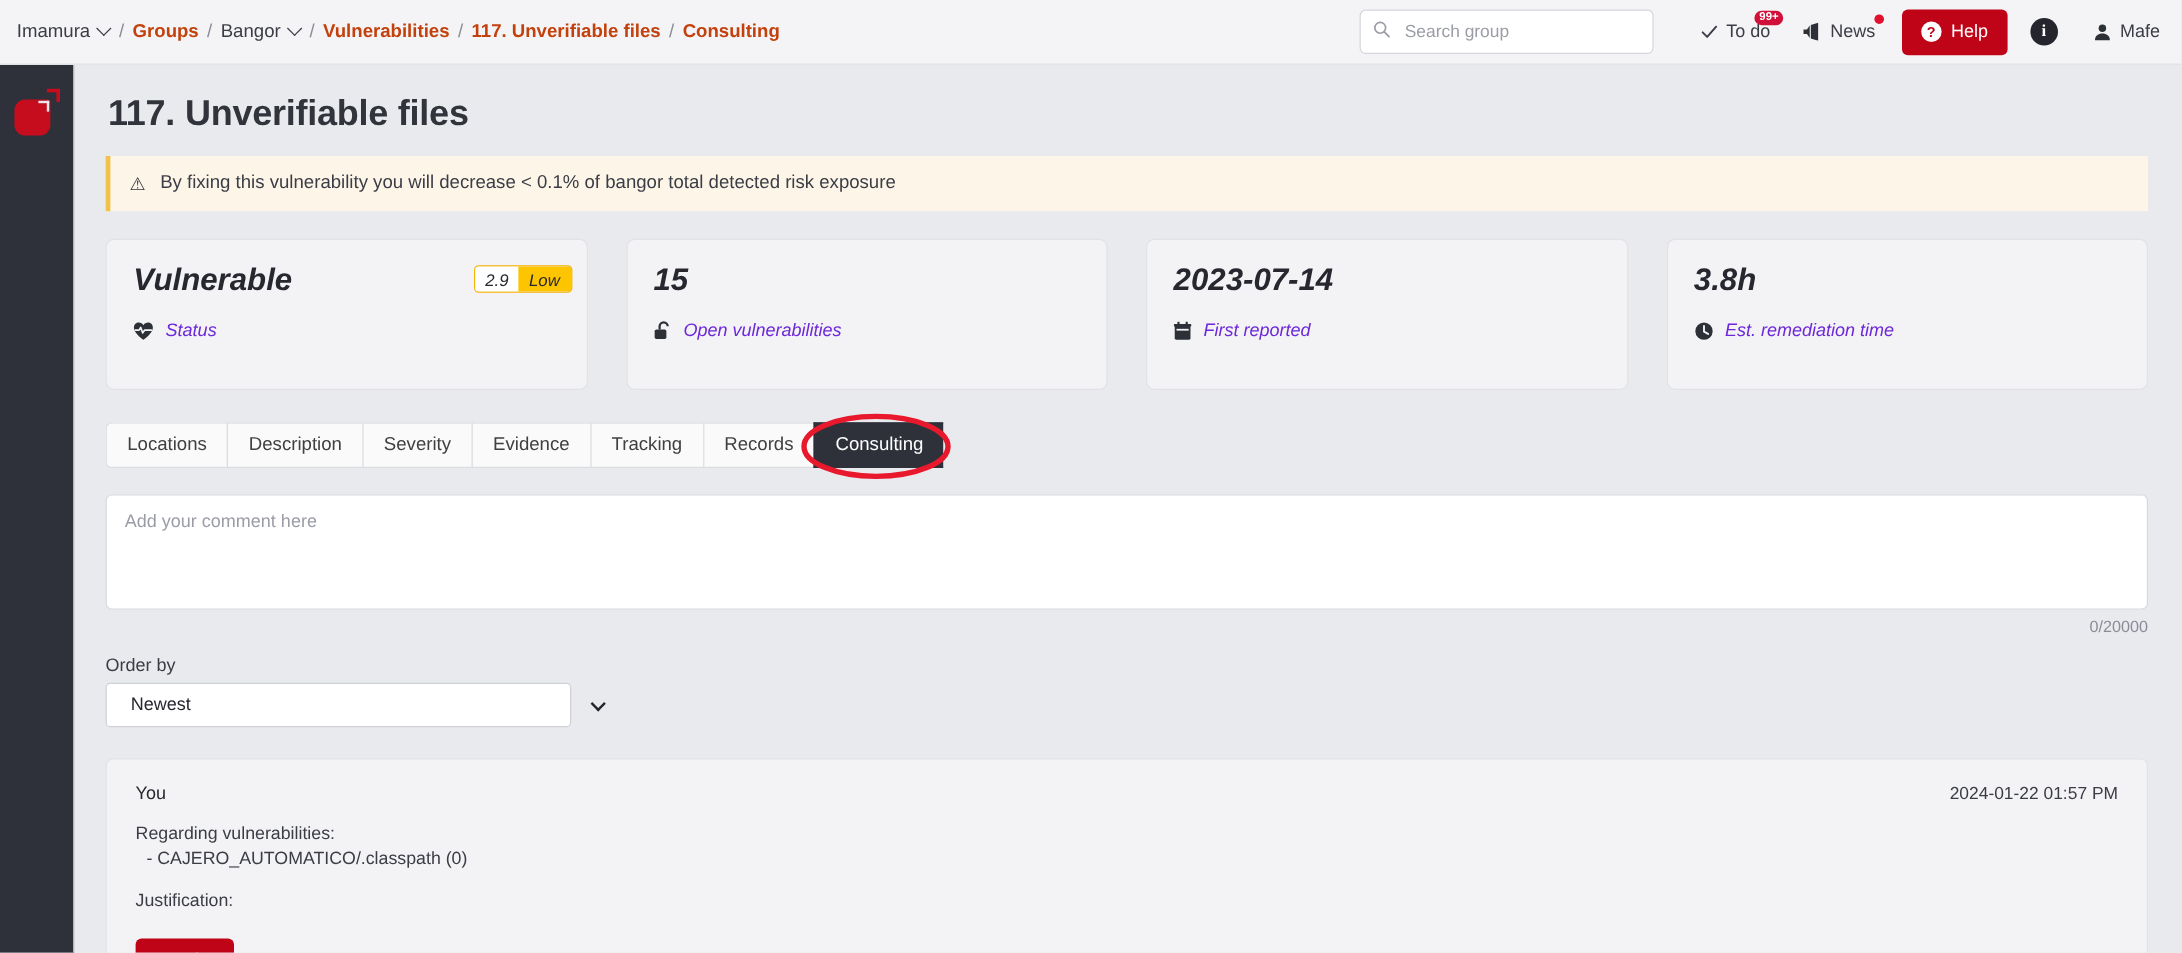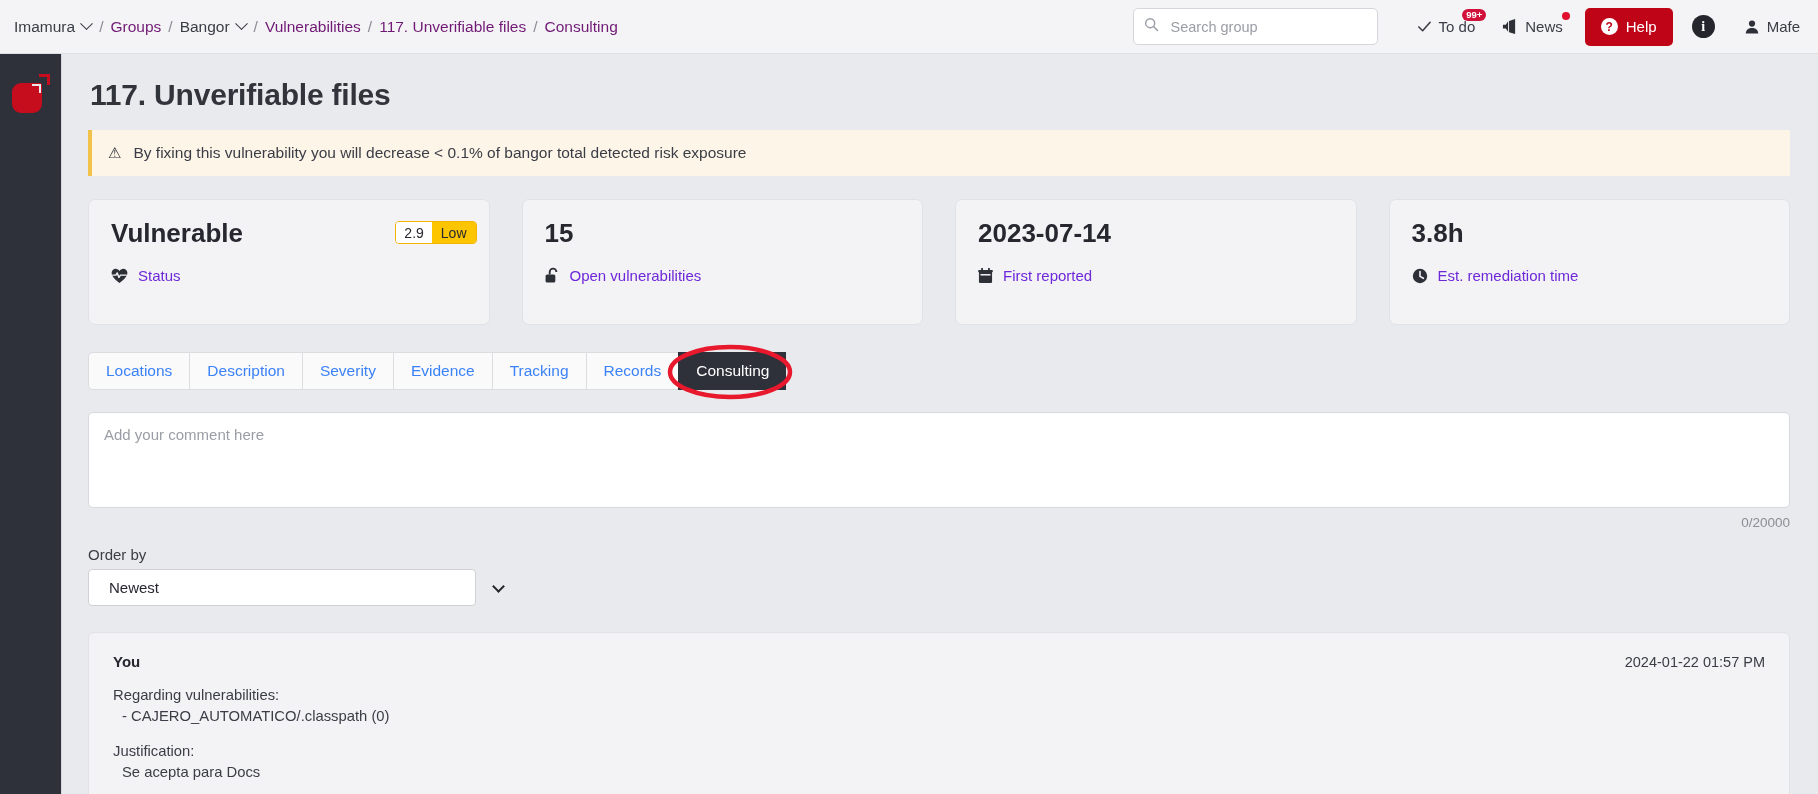--- a/index.html
+++ b/index.html
@@ -17,21 +17,21 @@
   .topbar {
     height: 54px; min-height: 54px;
     background: #f4f4f6;
     border-bottom: 1px solid #dfe0e4;
     display: flex; align-items: center;
     padding: 0 18px 0 14px;
     position: relative; z-index: 20;
   }
   .crumbs { display: flex; align-items: center; font-size: 15.5px; white-space: nowrap; }
   .crumb { color: #3b3d46; }
-  .crumb.link { color: #701a75; }
+  .crumb.link { color: #c2410c; font-weight: bold; }
   .sep { color: #8b8d96; margin: 0 7px; }
   .caret {
     display: inline-block; width: 9px; height: 9px;
     border-right: 1.8px solid #3b3d46; border-bottom: 1.8px solid #3b3d46;
     transform: rotate(45deg) translate(-2px,-2px);
     margin-left: 7px; margin-right: 1px; vertical-align: middle;
   }
 
   .topbar-right { margin-left: auto; display: flex; align-items: center; gap: 0; }
 
@@ -127,21 +127,21 @@
   .alert {
     background: #fdf6e8;
     border-left: 4px solid #f2c14a;
     height: 46px; display: flex; align-items: center;
     padding: 0 16px; font-size: 15.5px; color: #3b3d46;
     margin-bottom: 23px;
   }
   .alert .tri { margin-right: 12px; font-size: 15px; color: #2e3038; }
 
   
-  .cards { display: flex; gap: 32px; margin-bottom: 27px; }
+  .cards { display: flex; gap: 32px; margin-bottom: 27px; font-style: italic; }
   .card {
     flex: 1; background: #f3f3f5;
     border: 1px solid #e1e2e6; border-radius: 7px;
     height: 126px; padding: 20px 22px;
     display: flex; flex-direction: column; justify-content: flex-start;
     position: relative;
   }
   .card-value { font-size: 26px; font-weight: bold; color: #26272f; line-height: 1.05; }
   .card-sub {
     display: flex; align-items: center; gap: 10px;
@@ -157,21 +157,21 @@
   .sev-num { background: #fff; color: #26272f; padding: 1px 8px 0 8px; display: flex; align-items: center; }
   .sev-lbl { background: #fdc500; color: #26272f; padding: 1px 9px 0 9px; display: flex; align-items: center; }
 
   
   .tabs { display: flex; margin-bottom: 22px; position: relative; width: max-content; }
   .tab {
     background: #fafafb; border: 1px solid #dcdde1;
     border-right-width: 0;
     padding: 0 17px; height: 38px;
     display: flex; align-items: center;
-    font-size: 15.5px; color: #3b82f6; cursor: pointer;
+    font-size: 15.5px; color: #404040; cursor: pointer;
   }
   .tab:first-child { border-radius: 5px 0 0 5px; }
   .tab:last-child { border-right-width: 1px; border-radius: 0 5px 5px 0; }
   .tab.active { background: #2e303a; color: #fff; border-color: #2e303a; }
 
   .annot-ellipse {
     position: absolute; pointer-events: none;
     left: 578px; top: -9px;
   }
 
@@ -199,21 +199,21 @@
     transform: rotate(45deg); pointer-events: none;
   }
 
   
   .comment {
     margin-top: 26px;
     background: #f3f3f5; border: 1px solid #e1e2e6; border-radius: 6px;
     padding: 20px 24px 24px 24px;
   }
   .c-head { display: flex; align-items: baseline; }
-  .c-author { font-size: 15px; font-weight: bold; color: #26272f; }
+  .c-author { font-size: 15px; font-weight: normal; color: #26272f; }
   .c-time { margin-left: auto; font-size: 14.5px; color: #3b3d46; }
   .c-body { margin-top: 15px; font-size: 14.8px; color: #3b3d46; line-height: 1.45; }
   .c-body .indent { padding-left: 9px; }
   .c-gap { height: 13px; }
   .reply-btn {
     margin-top: 20px;
     background: #c00418; color: #fff; border: 0; border-radius: 5px;
     height: 37px; padding: 0 21px;
     font-family: "Liberation Sans", sans-serif; font-size: 15.5px;
     cursor: pointer;
@@ -392,20 +392,19 @@
       <div class="comment">
         <div class="c-head">
           <span class="c-author">You</span>
           <span class="c-time">2024-01-22 01:57 PM</span>
         </div>
         <div class="c-body">
           <div>Regarding vulnerabilities:</div>
           <div class="indent">-  CAJERO_AUTOMATICO/.classpath (0)</div>
           <div class="c-gap"></div>
           <div>Justification:</div>
-          <div class="indent">Se acepta para Docs</div>
         </div>
         <button class="reply-btn">Reply</button>
       </div>
 
     </div>
   </div>
 </div>
 
 </body></html>

